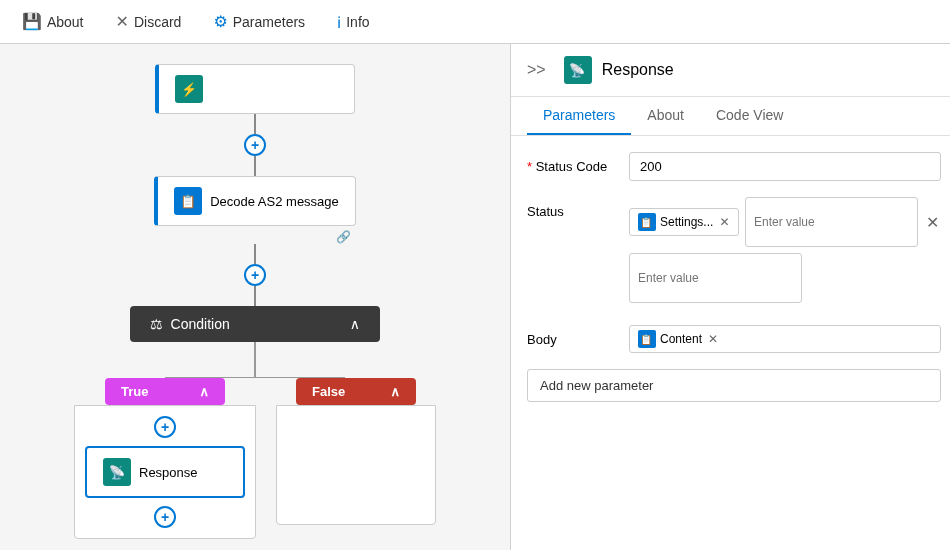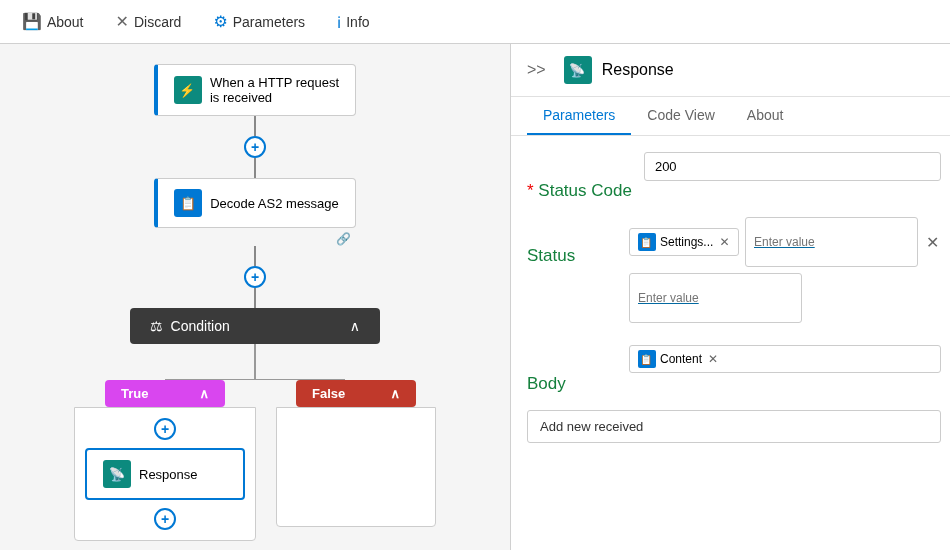--- a/index.html
+++ b/index.html
@@ -133,21 +133,21 @@
     .panel-tab.active { border-bottom: 2px solid #0078d4; color: #0078d4; font-weight: 500; }
 
     .panel-content {
       padding: 16px; flex: 1; overflow-y: auto;
     }
 
     .form-row {
       display: flex; align-items: flex-start; margin-bottom: 16px; gap: 12px;
     }
     .form-label {
-      font-size: 17px; color: #15803d; min-width: 90px; padding-top: 7px; margin-top: 22px;
+      font-size: 13px; color: #000000; min-width: 90px; padding-top: 7px;
     }
     .form-label.required::before { content: '* '; color: #e00; }
     .form-field { flex: 1; }
 
     .text-input {
       width: 100%; border: 1px solid #ccc; border-radius: 3px;
       padding: 6px 10px; font-size: 13px; outline: none;
     }
 
     .headers-row {
@@ -156,21 +156,21 @@
     .tag-input {
       display: flex; align-items: center; gap: 4px;
       border: 1px solid #ccc; border-radius: 3px;
       padding: 4px 8px; font-size: 12px; background: #fff;
       min-width: 110px;
     }
     .tag-icon { width: 18px; height: 18px; background: #0078d4; border-radius: 2px; display: flex; align-items: center; justify-content: center; color: #fff; font-size: 10px; }
     .tag-close { cursor: pointer; color: #666; font-size: 12px; margin-left: 2px; }
     .value-input {
       border: 1px solid #ccc; border-radius: 3px;
-      padding: 17px 8px; font-size: 12px; min-width: 90px; color: #0369a1; text-decoration: underline;
+      padding: 17px 8px; font-size: 12px; min-width: 90px; color: #0369a1;
     }
     .icon-btn { background: none; border: none; cursor: pointer; color: #666; font-size: 16px; padding: 2px; }
 
     .key-input {
       border: 1px solid #ccc; border-radius: 3px;
       padding: 4px 8px; font-size: 12px; min-width: 110px; color: #999;
     }
 
     .body-tag {
       display: flex; align-items: center; gap: 4px;
@@ -208,21 +208,20 @@
 </div>
 
 <div class="main">
 
   <div class="canvas">
     <div class="flow-container">
 
       <div class="flow-node">
         <div class="node-box http">
           <div class="node-icon teal">⚡</div>
-          <span>When a HTTP request<br>is received</span>
         </div>
       </div>
 
       <div class="connector">
         <div class="connector-line"></div>
         <div class="add-btn">+</div>
         <div class="connector-line"></div>
       </div>
 
       <div class="flow-node">
@@ -291,22 +290,22 @@
   <div class="panel">
 
     <div class="panel-header">
       <button class="collapse-btn">&gt;&gt;</button>
       <div class="panel-icon">📡</div>
       <span class="panel-title">Response</span>
     </div>
 
     <div class="panel-tabs">
       <button class="panel-tab active">Parameters</button>
+      <button class="panel-tab">About</button>
       <button class="panel-tab">Code View</button>
-      <button class="panel-tab">About</button>
     </div>
 
     <div class="panel-content">
 
       <div class="form-row">
         <span class="form-label required">Status Code</span>
         <div class="form-field">
           <input type="text" class="text-input" value="200" style="">
         </div>
       </div>
@@ -335,20 +334,20 @@
         <div class="form-field">
           <div class="body-tag">
             <div class="tag-icon">📋</div>
             <span>Content</span>
             <span class="tag-close">✕</span>
           </div>
         </div>
       </div>
 
       <div class="add-param-dropdown">
-        <span>Add new received</span>
+        <span>Add new parameter</span>
 
       </div>
 
     </div>
   </div>
 
 </div>
 
 </body></html>

